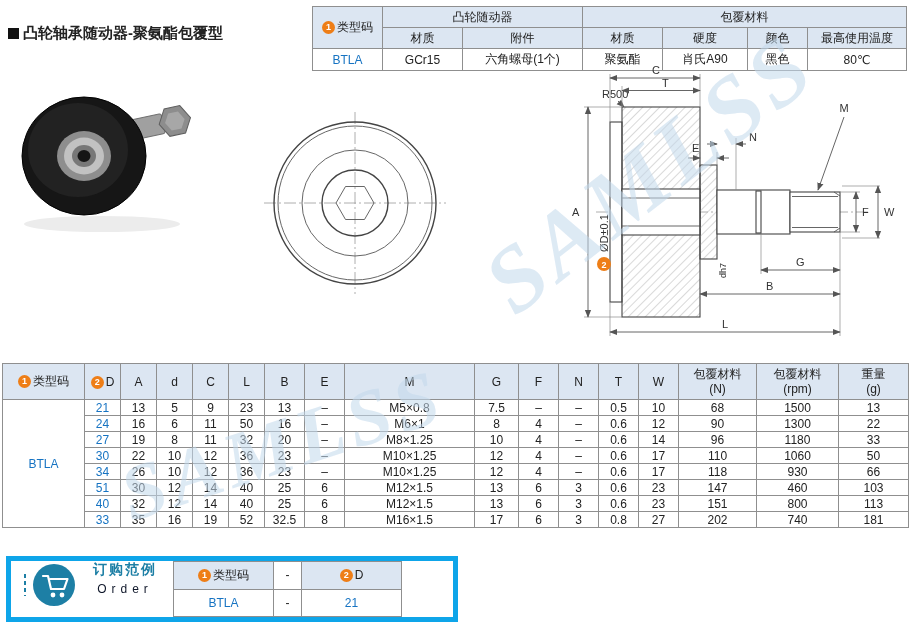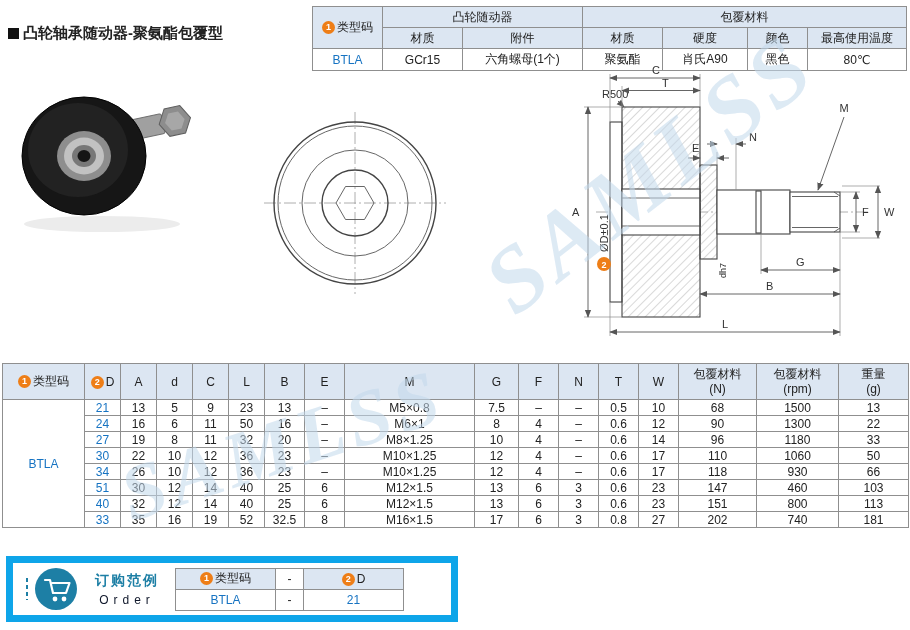--- a/index.html
+++ b/index.html
@@ -30,22 +30,22 @@
   .side-view{position:absolute;left:560px;top:62px;}
   svg text{font-family:"Liberation Sans","DejaVu Sans",sans-serif;}
 
   .main-table{position:absolute;left:2px;top:363px;width:906px;}
   .main-table thead th{height:36px;padding:1px 2px;}
   .main-table td{height:16px;}
   .th2{display:block;line-height:1.2;}
   .main-table .lead{color:var(--accent_blue);}
   .main-table .dcol{color:var(--accent_blue);}
 
-  .order-box{position:absolute;left:6px;top:556px;width:452px;height:66px;border:7px solid #0ea5e9;
-             display:flex;align-items:center;gap:12px;padding:0 10px;background:#fff;}
+  .order-box{position:absolute;left:6px;top:556px;width:452px;height:66px;border:5px solid #0ea5e9;
+             display:flex;gap:12px;padding:0 10px;background:#fff;}
   .order-labels{min-width:72px;text-align:center;}
   .order-cn{color:var(--teal);font-weight:bold;font-size:14px;letter-spacing:2px;}
   .order-en{color:#0f172a;font-size:12px;letter-spacing:5px;margin-top:3px;}
   .order-table{width:228px;}
   .order-table th,.order-table td{height:21px;}
 
   .watermark{position:absolute;font-weight:bold;font-style:italic;color:var(--watermark_color);opacity:.55;
              pointer-events:none;z-index:6;letter-spacing:6px;font-family:"Liberation Serif","DejaVu Serif",serif;}
   .wm1{font-size:92px;left:455px;top:120px;transform:rotate(-38deg);}
   .wm2{font-size:78px;left:115px;top:400px;transform:rotate(-18deg);}

